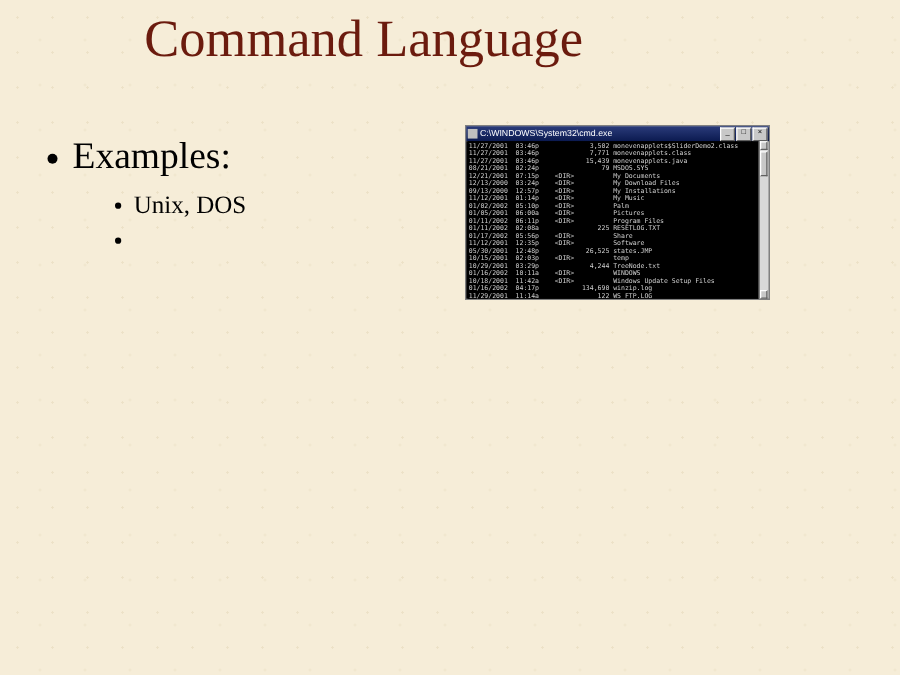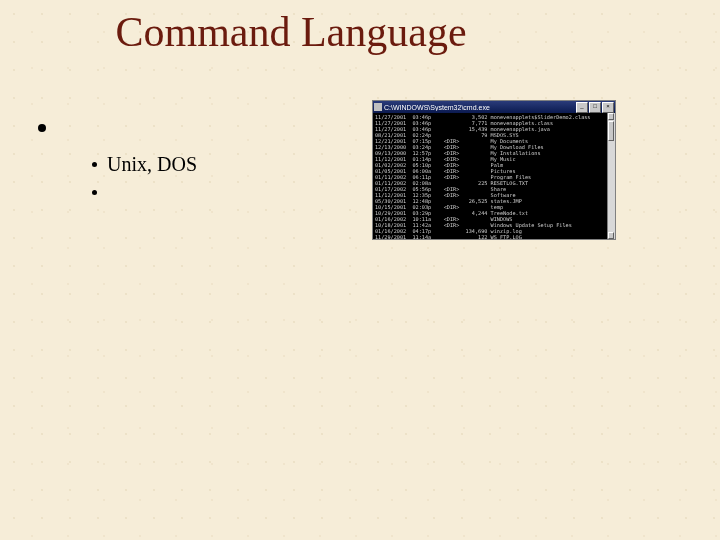--- a/index.html
+++ b/index.html
@@ -143,21 +143,21 @@
   .cmdwin .scrollbar .arrow.up { top: 0; }
   .cmdwin .scrollbar .arrow.down { bottom: 0; }
   .cmdwin .scrollbar .thumb { top: 8px; height: 20px; }
 </style>
 </head>
 <body>
 
 <div class="title">Command Language</div>
 
 <div class="bullet-examples">
-  <span class="dot"></span>
+  <span class="dot"></span><span>Examples:</span>
 </div>
 
 <div class="sub-list">
   <div class="row">
     <span class="dot"></span>
       <span>Unix, DOS</span>
   </div>
   <div class="row">
     <span class="dot"></span>
       <span></span>

